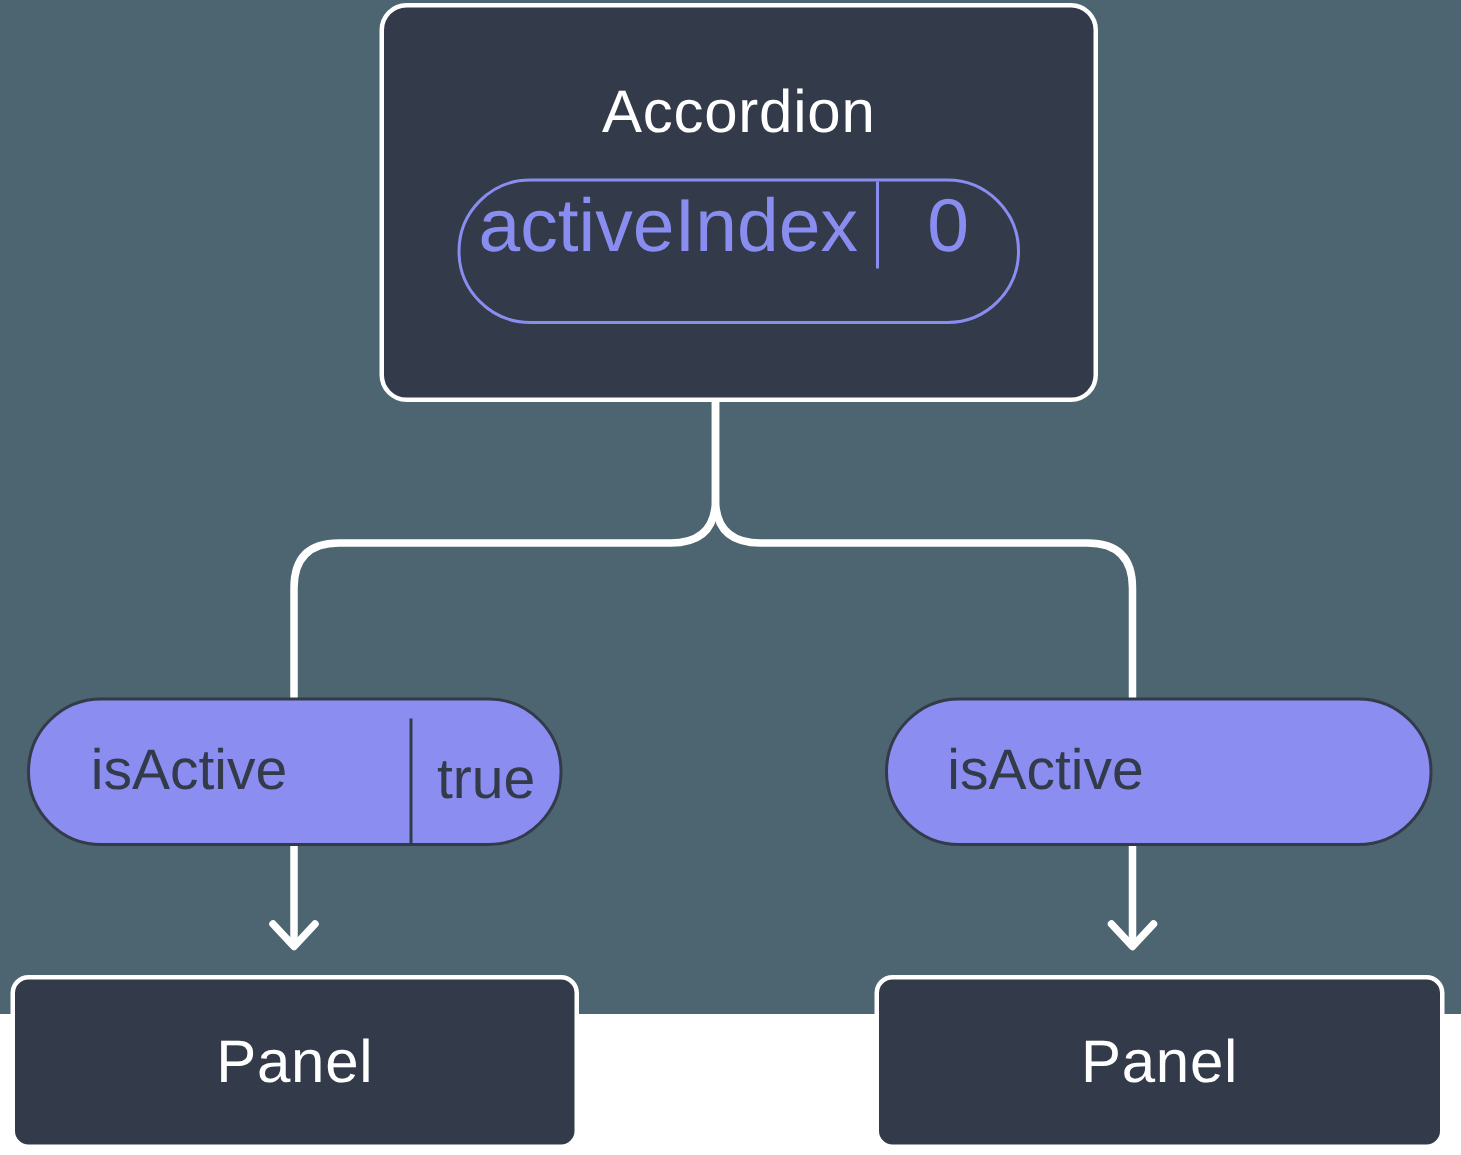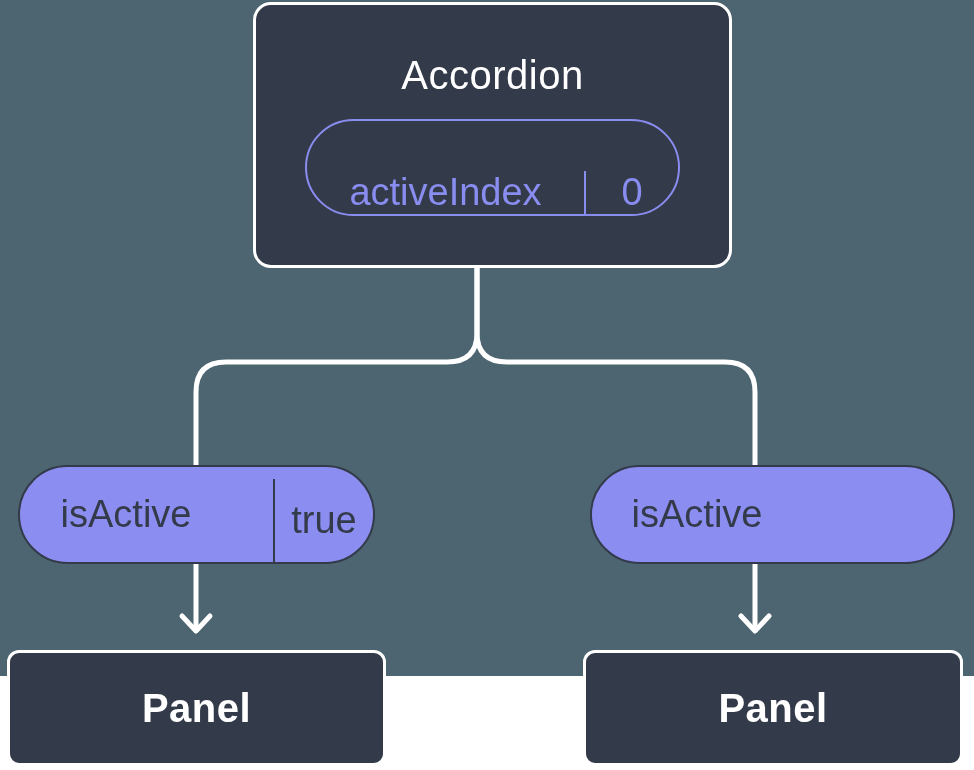--- a/index.html
+++ b/index.html
@@ -42,23 +42,23 @@
     font-weight: 500;
     letter-spacing: 0.5px;
   }
   .prop-pill {
     position: absolute;
     left: 49px; top: 114px;
     width: 375px; height: 97px;
     border: 2px solid var(--accent-purple-line);
     border-radius: 60px;
     display: flex;
-    align-items: flex-end;
+    align-items: flex-start;
     color: var(--accent-purple-line);
-    font-size: 38px;
+    font-size: 50px;
   }
   .prop-pill .cell {
     display: flex; align-items: center; justify-content: center;
   }
   .prop-pill .cell-name { width: 277px; }
   .prop-pill .cell-value { flex: 1; border-left: 2px solid var(--accent-purple-line); }
   .state-pill {
     position: absolute; z-index: 2;
     top: 465px; height: 99px;
     background: var(--accent-purple);
@@ -76,21 +76,21 @@
   .state-pill-left { left: 18px; width: 357px; }
   .state-pill-left .cell-name { width: 212px; }
   .state-pill-right { left: 590px; width: 365px; }
   .state-pill-right .cell-name { width: 210px; }
   .panel-box {
     top: 650px; height: 116px;
     border-radius: 12px;
     display: flex; align-items: center; justify-content: center;
     color: var(--white);
     font-size: 40px;
-    font-weight: 700;
+    font-weight: 400;
     letter-spacing: 0.5px;
   }
   .panel-box-left { left: 7px; width: 379px; }
   .panel-box-right { left: 583px; width: 380px; }
 </style>
 </head>
 <body>
 
 <div class="canvas">
 

